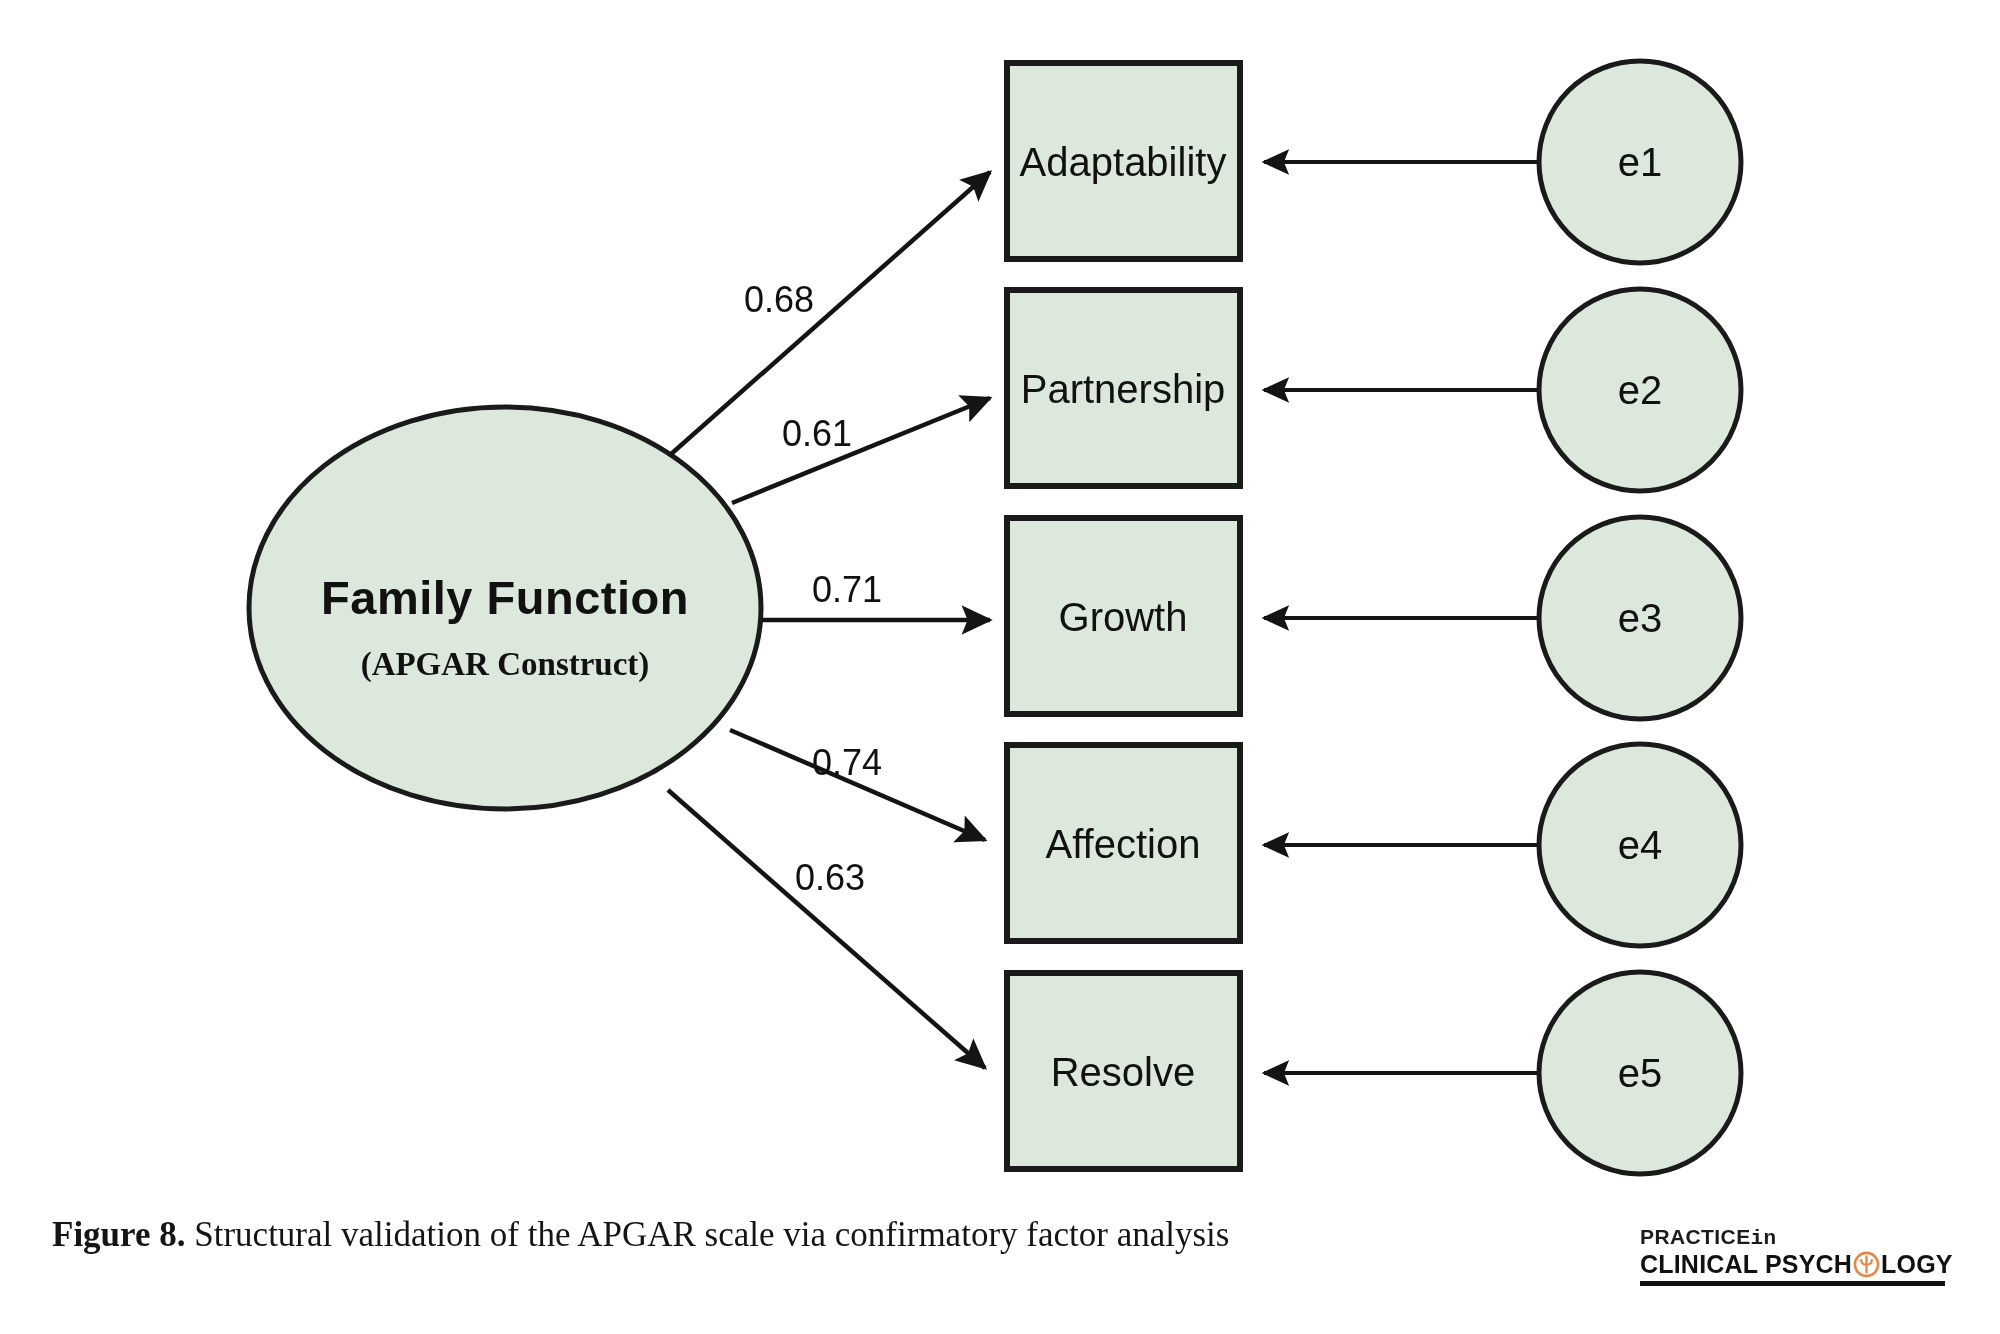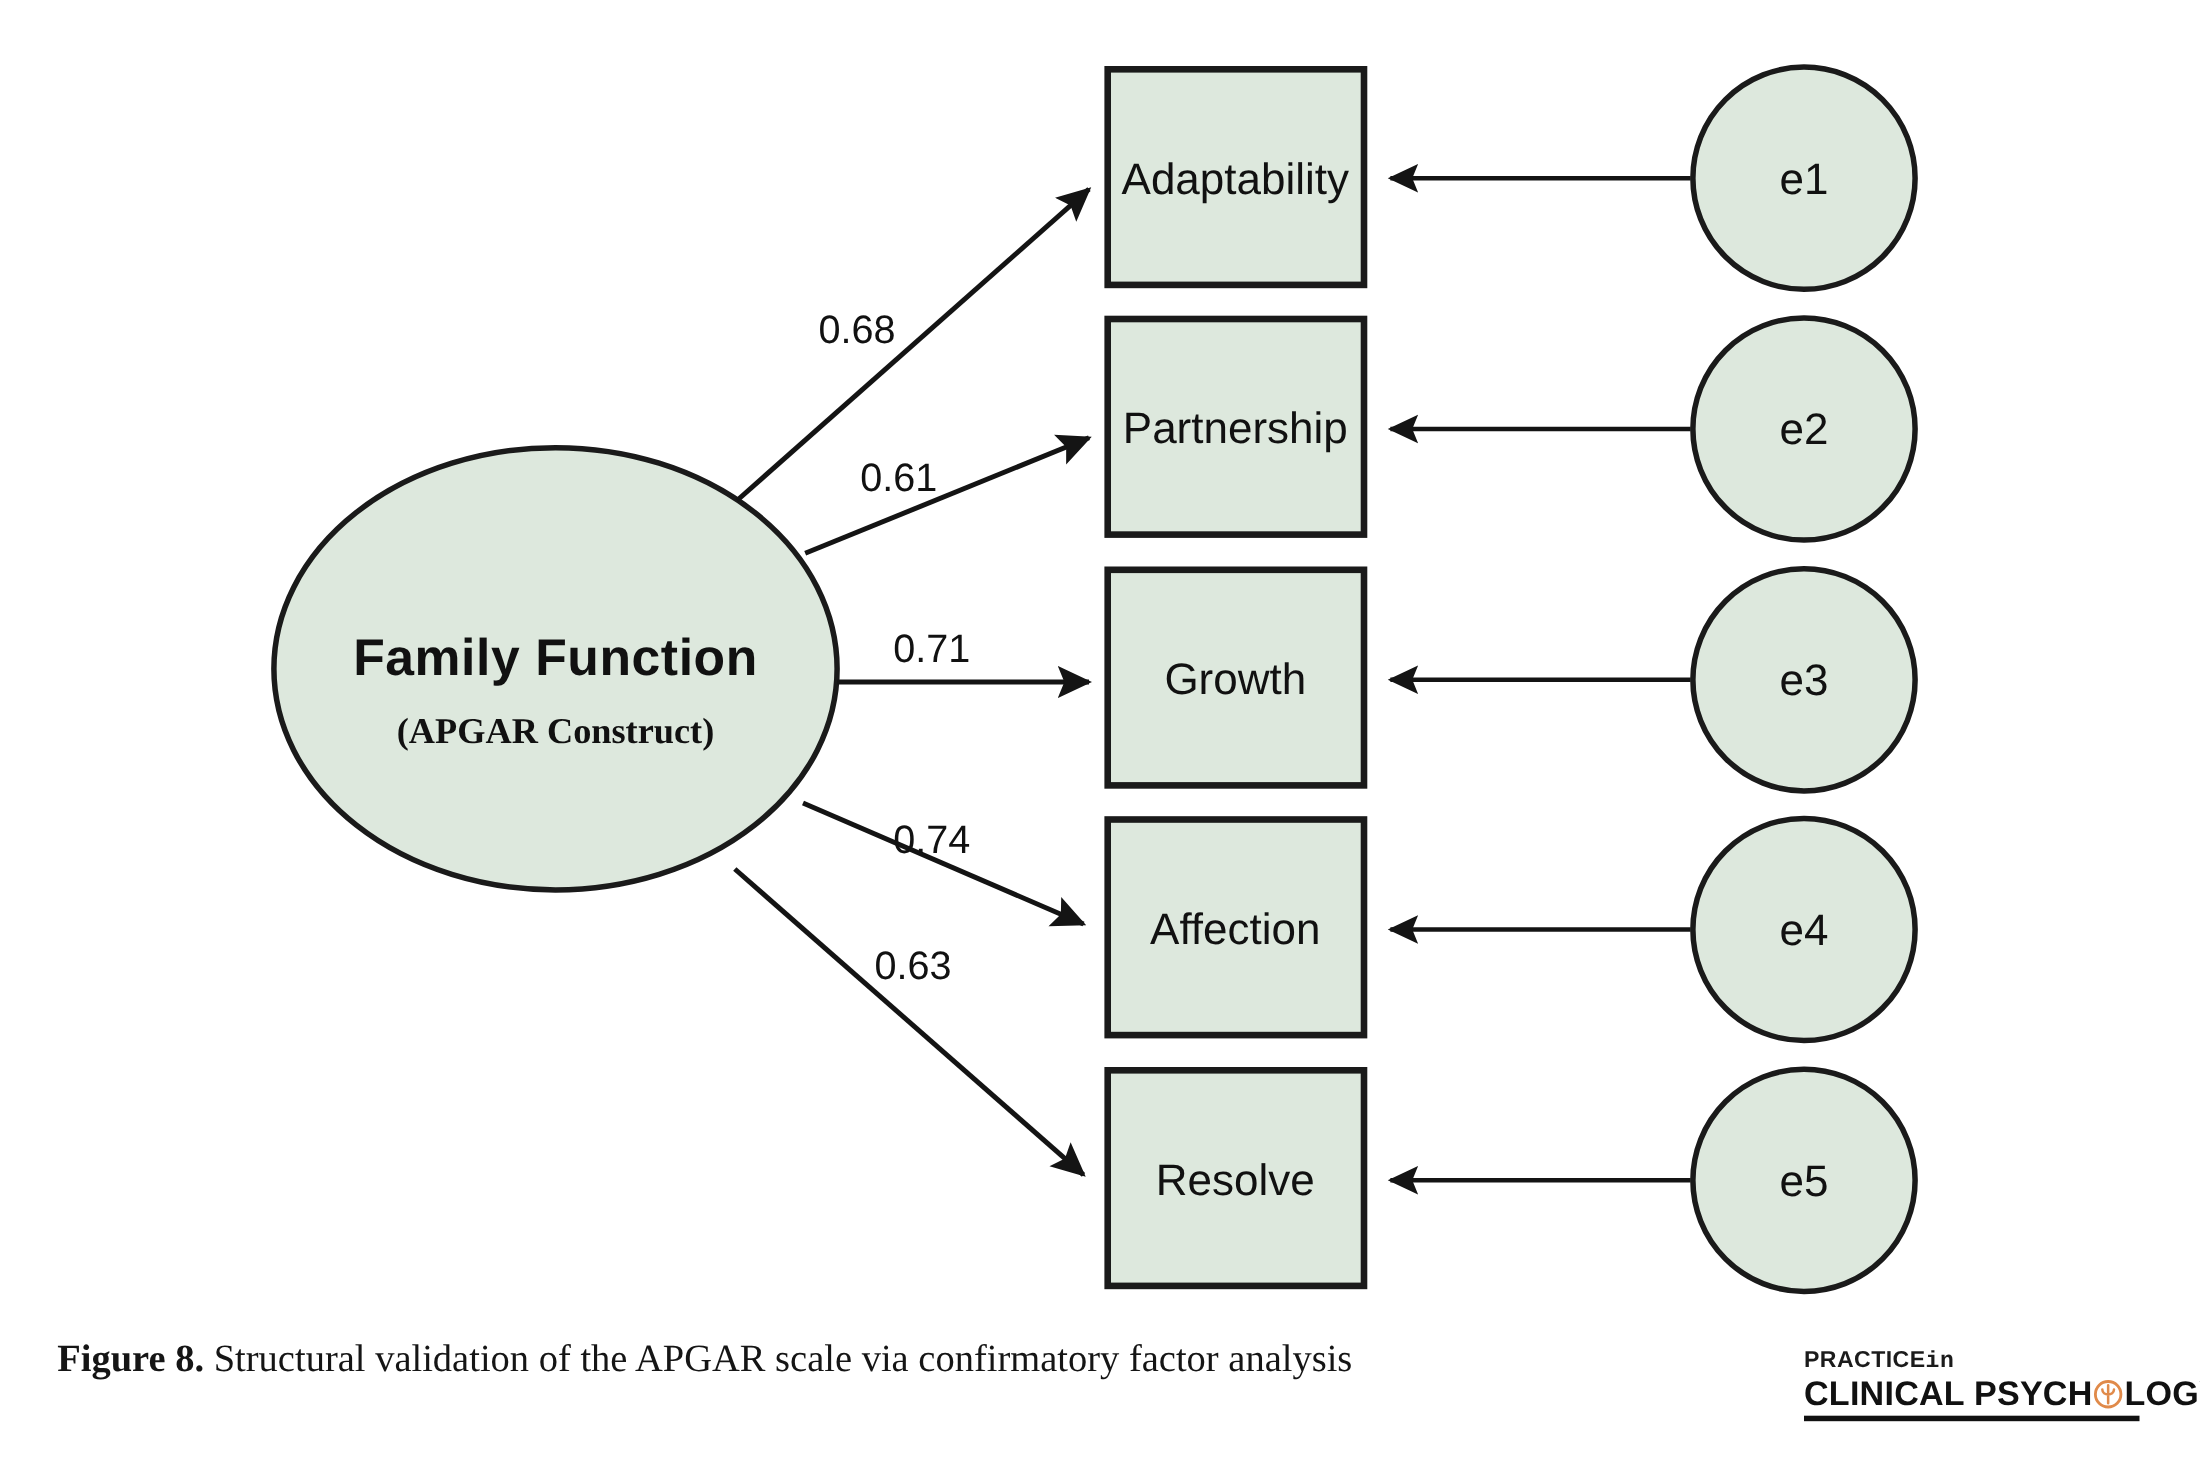--- a/index.html
+++ b/index.html
@@ -104,21 +104,21 @@
     white-space: nowrap;
   }
   .logo-line1 .logo-in {
     font-weight: bold;
     text-transform: none;
     font-family: Liberation Mono, monospace;
   }
   .logo-line2 {
     font-family: "Liberation Sans", sans-serif;
     font-weight: bold;
-    font-size: 31px;
+    font-size: 25px;
     letter-spacing: 0.2px;
     color: #111111;
     line-height: 1.05;
     white-space: nowrap;
     display: flex;
     align-items: center;
     margin-top: 2px;
   }
   .logo-psi-mark {
     display: inline-block;

